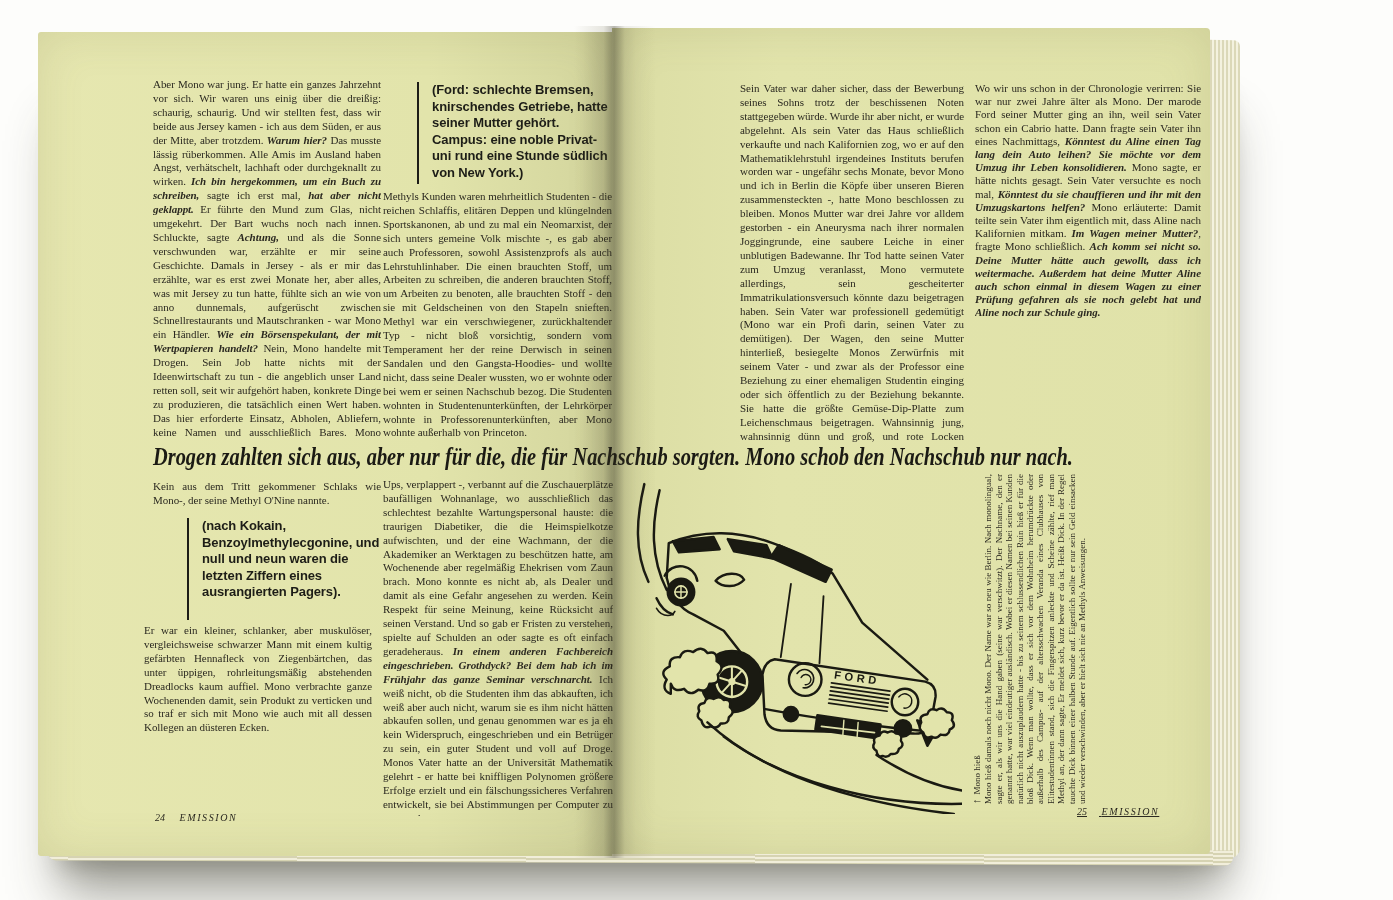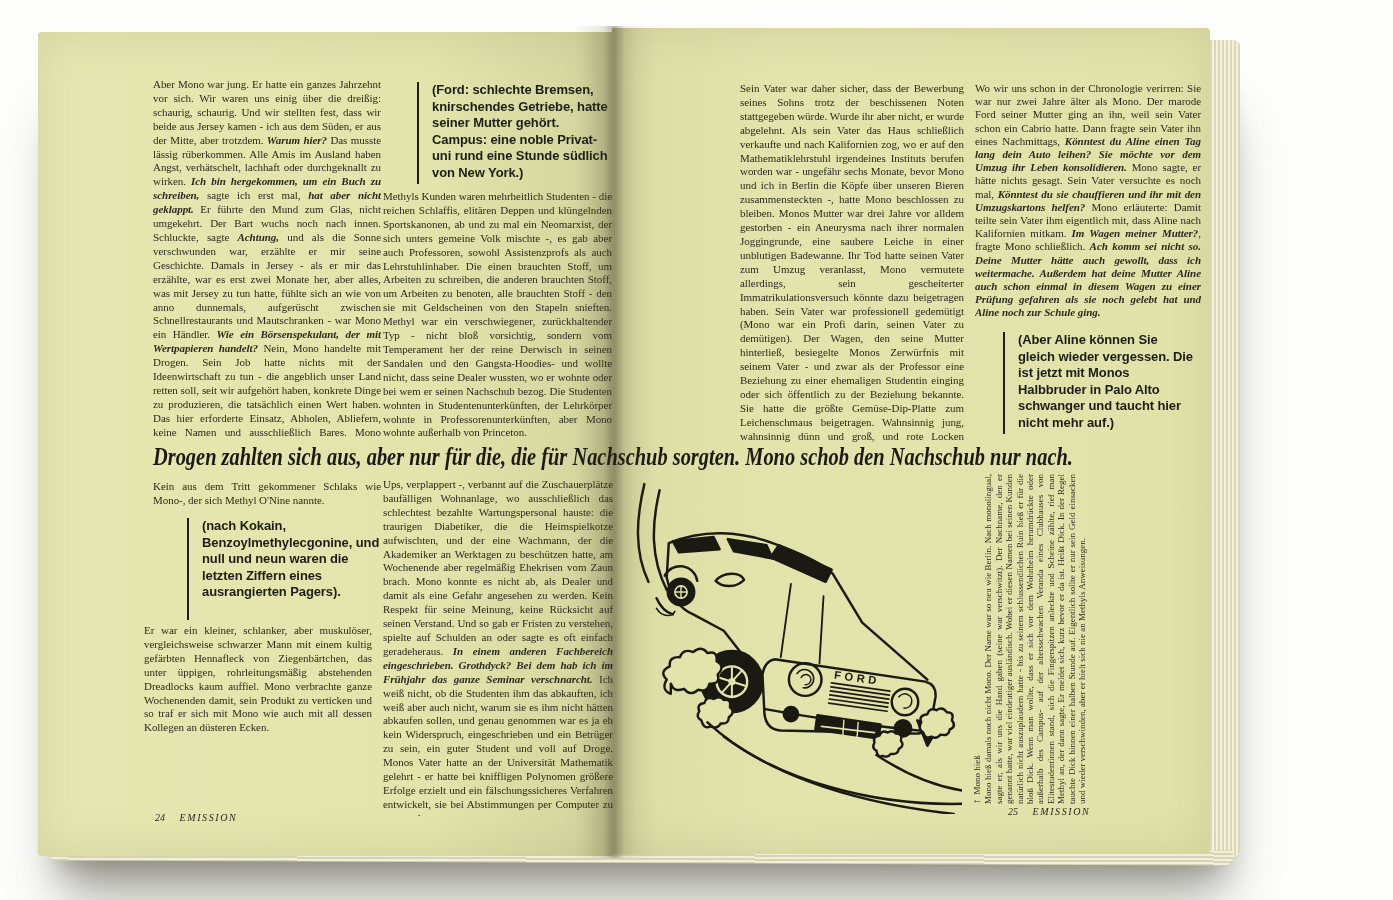--- a/index.html
+++ b/index.html
@@ -66,42 +66,41 @@
     <div class="page left"></div>
 
     <div class="serif-col" style="left:115px;top:52px;width:228px;height:363px;"><span>Aber Mono war jung. Er hatte ein ganzes Jahrzehnt vor sich. Wir waren uns einig über die dreißig: schaurig, schaurig. Und wir stellten fest, dass wir beide aus Jersey kamen - ich aus dem Süden, er aus der Mitte, aber trotzdem. </span><span class="em">Warum hier?</span><span> Das musste lässig rüberkommen. Alle Amis im Ausland haben Angst, verhätschelt, lachhaft oder durchgeknallt zu wirken. </span><span class="em">Ich bin hergekommen, um ein Buch zu schreiben,</span><span> sagte ich erst mal, </span><span class="em">hat aber nicht geklappt.</span><span> Er führte den Mund zum Glas, nicht umgekehrt. Der Bart wuchs noch nach innen. Schluckte, sagte </span><span class="em">Achtung,</span><span> und als die Sonne verschwunden war, erzählte er mir seine Geschichte. Damals in Jersey - als er mir das erzählte, war es erst zwei Monate her, aber alles, was mit Jersey zu tun hatte, fühlte sich an wie von anno dunnemals, aufgerüscht zwischen Schnellrestaurants und Mautschranken - war Mono ein Händler. </span><span class="em">Wie ein Börsenspekulant, der mit Wertpapieren handelt?</span><span> Nein, Mono handelte mit Drogen. Sein Job hatte nichts mit der Ideenwirtschaft zu tun - die angeblich unser Land retten soll, seit wir aufgehört haben, konkrete Dinge zu produzieren, die tatsächlich einen Wert haben. Das hier erforderte Einsatz, Abholen, Abliefern, keine Namen und ausschließlich Bares. Mono arbeitete für einen Mann.</span></div>
 
     <div class="callout" style="left:379px;top:56px;width:182px;height:102px;">(Ford: schlechte Bremsen, knirschendes Getriebe, hatte seiner Mutter gehört. Campus: eine noble Privat-uni rund eine Stunde südlich von New York.)</div>
 
     <div class="serif-col" style="left:345px;top:164px;width:229px;height:254px;">Methyls Kunden waren mehrheitlich Studenten - die reichen Schlaffis, elitären Deppen und klüngelnden Sportskanonen, ab und zu mal ein Neomarxist, der sich unters gemeine Volk mischte -, es gab aber auch Professoren, sowohl Assistenzprofs als auch Lehrstuhlinhaber. Die einen brauchten Stoff, um Arbeiten zu schreiben, die anderen brauchten Stoff, um Arbeiten zu benoten, alle brauchten Stoff - den sie mit Geldscheinen von den Stapeln snieften. Methyl war ein verschwiegener, zurückhaltender Typ - nicht bloß vorsichtig, sondern vom Temperament her der reine Derwisch in seinen Sandalen und den Gangsta-Hoodies- und wollte nicht, dass seine Dealer wussten, wo er wohnte oder bei wem er seinen Nachschub bezog. Die Studenten wohnten in Studentenunterkünften, der Lehrkörper wohnte in Professorenunterkünften, aber Mono wohnte außerhalb von Princeton.</div>
 
     <div class="headline">Drogen zahlten sich aus, aber nur für die, die für Nachschub sorgten. Mono schob den Nachschub nur nach.</div>
 
-    <div class="serif-col" style="left:115px;top:454px;width:228px;height:29px;">Kein aus dem Tritt gekommener Schlaks wie Mono-, der sich Methyl O'Nine nannte.</div>
+    <div class="serif-col" style="left:115px;top:454px;width:228px;height:29px;">Kein aus dem Tritt gekommener Schlaks wie Mono-, der seine Methyl O'Nine nannte.</div>
 
     <div class="callout" style="left:149px;top:492px;width:178px;height:102px;">(nach Kokain, Benzoylmethylecgonine, und null und neun waren die letzten Ziffern eines ausrangierten Pagers).</div>
 
     <div class="serif-col" style="left:106px;top:598px;width:228px;height:182px;">
       <div>Er war ein kleiner, schlanker, aber muskulöser, vergleichsweise schwarzer Mann mit einem kultig gefärbten Hennafleck von Ziegenbärtchen, das unter üppigen, rohrleitungsmäßig abstehenden Dreadlocks kaum auffiel. Mono verbrachte ganze Wochenenden damit, sein Produkt zu verticken und so traf er sich mit Mono wie auch mit all dessen Kollegen an düsteren Ecken.</div>
     </div>
 
     <div class="serif-col" style="left:345px;top:452px;width:230px;height:338px;"><span>Ups, verplappert -, verbannt auf die Zuschauerplätze baufälligen Wohnanlage, wo ausschließlich das schlechtest bezahlte Wartungspersonal hauste: die traurigen Diabetiker, die die Heimspielkotze aufwischten, und der eine Wachmann, der die Akademiker an Werktagen zu beschützen hatte, am Wochenende aber regelmäßig Ehekrisen vom Zaun brach. Mono konnte es nicht ab, als Dealer und damit als eine Gefahr angesehen zu werden. Kein Respekt für seine Meinung, keine Rücksicht auf seinen Verstand. Und so gab er Fristen zu verstehen, spielte auf Schulden an oder sagte es oft einfach geradeheraus. </span><span class="em">In einem anderen Fachbereich eingeschrieben. Grothdyck? Bei dem hab ich im Frühjahr das ganze Seminar verschnarcht.</span><span> Ich weiß nicht, ob die Studenten ihm das abkauften, ich weiß aber auch nicht, warum sie es ihm nicht hätten abkaufen sollen, und genau genommen war es ja eh kein Widerspruch, eingeschrieben und ein Betrüger zu sein, ein guter Student und voll auf Droge. Monos Vater hatte an der Universität Mathematik gelehrt - er hatte bei kniffligen Polynomen größere Erfolge erzielt und ein fälschungssicheres Verfahren entwickelt, sie bei Abstimmungen per Computer zu verwenden.</span></div>
 
     <div class="footer" style="left:117px;top:780px;margin-top:6px;">
       <span class="num">24</span>
       <span class="lab">EMISSION</span>
     </div>
 
     <div class="page right"></div>
 
     <div class="serif-col" style="left:702px;top:56px;width:224px;height:364px;">Sein Vater war daher sicher, dass der Bewerbung seines Sohns trotz der beschissenen Noten stattgegeben würde. Wurde ihr aber nicht, er wurde abgelehnt. Als sein Vater das Haus schließlich verkaufte und nach Kalifornien zog, wo er auf den Mathematiklehrstuhl irgendeines Instituts berufen worden war - ungefähr sechs Monate, bevor Mono und ich in Berlin die Köpfe über unseren Bieren zusammensteckten -, hatte Mono beschlossen zu bleiben. Monos Mutter war drei Jahre vor alldem gestorben - ein Aneurysma nach ihrer normalen Joggingrunde, eine saubere Leiche in einer unblutigen Badewanne. Ihr Tod hatte seinen Vater zum Umzug veranlasst, Mono vermutete allerdings, sein gescheiterter Immatrikulationsversuch könnte dazu beigetragen haben. Sein Vater war professionell gedemütigt (Mono war ein Profi darin, seinen Vater zu demütigen). Der Wagen, den seine Mutter hinterließ, besiegelte Monos Zerwürfnis mit seinem Vater - und zwar als der Professor eine Beziehung zu einer ehemaligen Studentin einging oder sich öffentlich zu der Beziehung bekannte. Sie hatte die größte Gemüse-Dip-Platte zum Leichenschmaus beigetragen. Wahnsinnig jung, wahnsinnig dünn und groß, und rote Locken ringelten sich um ein Kruzifix, zwischen den Antennennippeln ihrer Brüste.</div>
 
     <div class="serif-col" style="left:937px;top:56px;width:226px;height:320px;line-height:13.2px;"><span>Wo wir uns schon in der Chronologie verirren: Sie war nur zwei Jahre älter als Mono. Der marode Ford seiner Mutter ging an ihn, weil sein Vater schon ein Cabrio hatte. Dann fragte sein Vater ihn eines Nachmittags, </span><span class="em">Könntest du Aline einen Tag lang dein Auto leihen? Sie möchte vor dem Umzug ihr Leben konsolidieren.</span><span> Mono sagte, er hätte nichts gesagt. Sein Vater versuchte es noch mal, </span><span class="em">Könntest du sie chauffieren und ihr mit den Umzugskartons helfen?</span><span> Mono erläuterte: Damit teilte sein Vater ihm eigentlich mit, dass Aline nach Kalifornien mitkam. </span><span class="em">Im Wagen meiner Mutter?</span><span>, fragte Mono schließlich. </span><span class="em">Ach komm sei nicht so. Deine Mutter hätte auch gewollt, dass ich weitermache. Außerdem hat deine Mutter Aline auch schon einmal in diesem Wagen zu einer Prüfung gefahren als sie noch gelebt hat und Aline noch zur Schule ging.</span></div>
 
-    <div class="callout" style="left:965px;top:306px;width:180px;height:102px;">(Aber Aline können Sie gleich wieder vergessen. Die ist jetzt mit Monos Halbbruder in Palo Alto schwanger und taucht hier nicht mehr auf.)</div>
 
     <div class="rotated-outer">
       <div class="rotated-inner">
         <span class="lead">
           <span class="arrow">↑</span><span>Mono hieß</span>
         </span>
         <span>Mono hieß damals noch nicht Mono. Der Name war so neu wie Berlin. Nach monolingual, sagte er, als wir uns die Hand gaben (seine war verschwitzt). Der Nachname, den er genannt hatte, war viel eindeutiger ausländisch. Wobei er diesen Namen bei seinen Kunden natürlich nicht auszuplaudern hatte - bis zu seinem schlussendlichen Ruin hieß er für die bloß Dick. Wenn man wollte, dass er sich vor dem Wohnheim herumdrückte oder außerhalb des Campus- auf der altersschwachen Veranda eines Clubhauses von Elitestudentinnen stand, sich die Fingerspitzen anleckte und Scheine zählte, rief man Methyl an, der dann sagte, Er meldet sich, kurz bevor er da ist. Heißt Dick. In der Regel tauchte Dick binnen einer halben Stunde auf. Eigentlich sollte er nur sein Geld einsacken und wieder verschwinden, aber er hielt sich nie an Methyls Anweisungen.</span>
       </div>
     </div>
 
@@ -166,20 +165,20 @@
         <path d="M74,238 q-6,-3 -2,-9 q-3,-7 5,-8 q2,-7 9,-4 q6,-4 10,1 q8,-1 6,7 q6,5 -1,10 q0,7 -8,6 q-3,6 -10,3 q-7,3 -9,-6 z" fill="#e2e4ab"></path>
         <path d="M246,268 q-5,-3 -2,-8 q-2,-6 5,-7 q2,-6 8,-3 q5,-3 8,1 q7,0 5,7 q4,5 -2,8 q-1,6 -8,5 q-3,4 -8,2 q-5,2 -6,-5 z" fill="#e2e4ab"></path>
         <path d="M292,250 q-6,-4 -2,-10 q-3,-7 6,-8 q2,-7 9,-4 q6,-4 10,2 q8,0 5,8 q5,6 -2,9 q-1,7 -9,5 q-4,5 -9,2 q-6,3 -8,-4 z" fill="#e2e4ab"></path>
 
         <path d="M80,240 C130,286 212,318 322,330"></path>
         <path d="M96,254 C152,296 240,322 330,320"></path>
         <path d="M246,272 C276,292 306,303 330,307"></path>
       </g>
     </svg>
 
-    <div class="footer" style="left:970px;top:780px;">
+    <div class="footer" style="left:1039px;top:780px;text-decoration:underline;">
       <span class="num">25</span>
       <span class="lab">EMISSION</span>
     </div>
 
     <div class="spine"></div>
   </div>
 </div>
 
 </body></html>

